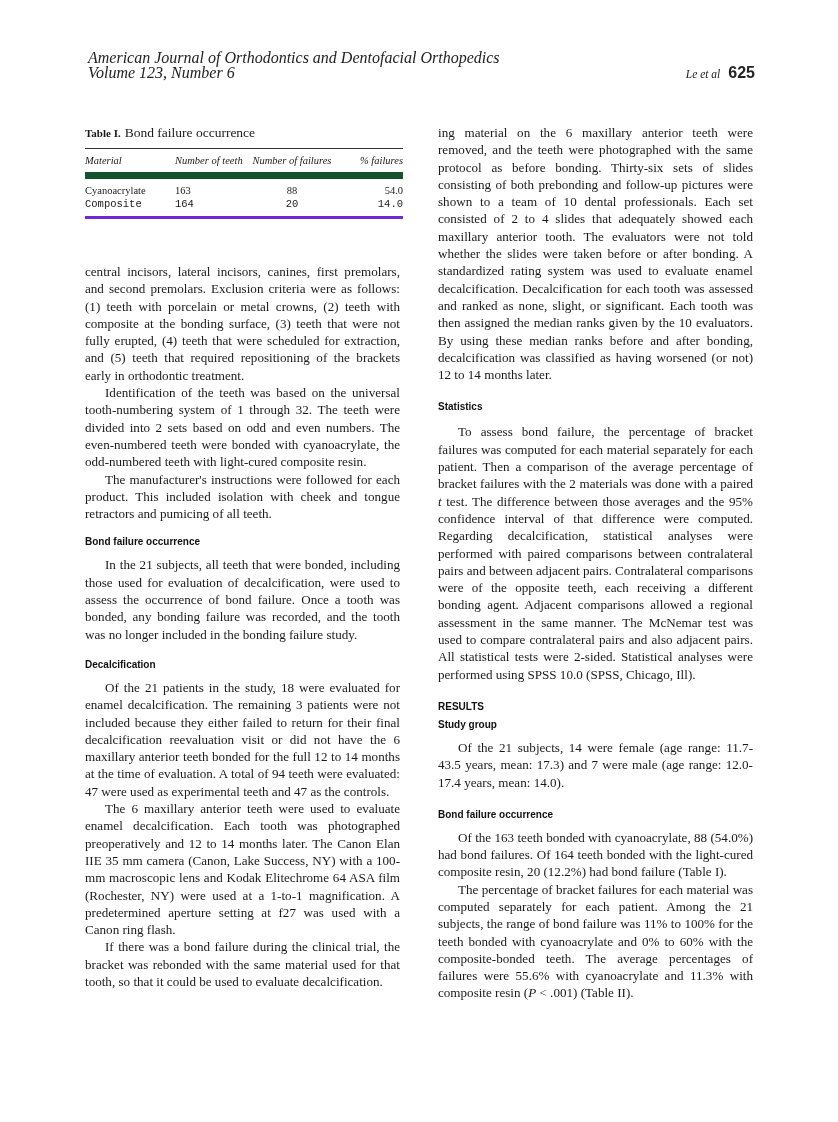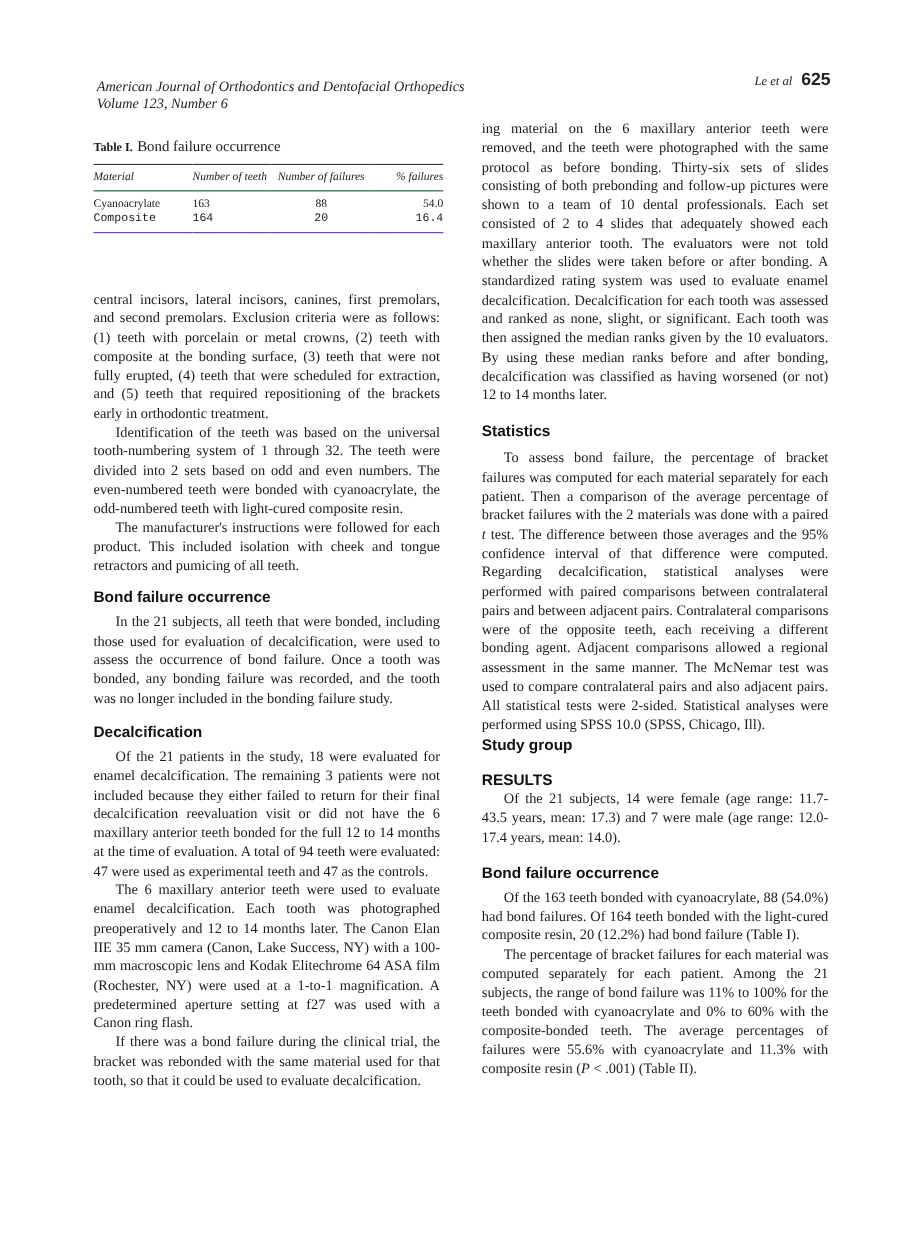--- a/index.html
+++ b/index.html
@@ -1,42 +1,42 @@
 <!DOCTYPE html>
 <html><head>
 <meta charset="utf-8">
 <style>
   html, body { margin: 0; padding: 0; background: #ffffff; }
   body { width: 838px; height: 1122px; position: relative; overflow: hidden; color: #1a1a1a; }
 
-  .running-head { position: absolute; left: 88px; top: 71px; font-family: "Liberation Serif", serif; font-style: italic; font-size: 13px; line-height: 15px; color: #222; }
+  .running-head { position: absolute; left: 88px; top: 50px; font-family: "Liberation Serif", serif; font-style: italic; font-size: 16px; line-height: 15px; color: #222; }
   .running-right { position: absolute; right: 83px; top: 65px; font-size: 11.5px; line-height: 15px; color: #222; }
   .running-right .authors { font-family: "Liberation Serif", serif; font-style: italic; }
   .running-right .pageno { font-family: "Liberation Sans", sans-serif; font-weight: bold; font-size: 16px; margin-left: 8px; }
 
   .col { position: absolute; width: 315px; font-family: "Liberation Serif", serif; font-size: 13.1px; line-height: 17.3px; text-align: justify; color: #1a1a1a; }
   .col-left { left: 85px; }
   .col-right { left: 438px; }
 
   .p { margin: 0; text-indent: 0; }
   .p.indent { text-indent: 20px; }
-  .h { font-family: "Liberation Sans", sans-serif; font-weight: bold; font-size: 14px; line-height: 16px; margin: 0; color: #111; }
+  .h { font-family: "Liberation Sans", sans-serif; font-weight: bold; font-size: 10px; line-height: 16px; margin: 0; color: #111; }
 
   
   .table-block { position: absolute; left: 85px; top: 124px; width: 318px; }
   .table-caption { font-size: 13px; line-height: 18px; margin-bottom: 6px; }
   .table-caption .lbl { font-family: Liberation Serif, serif; font-weight: bold; font-size: 11px; }
   .table-caption .ttl { font-family: "Liberation Serif", serif; font-size: 13.5px; margin-left: 4px; }
   table { width: 318px; border-collapse: collapse; font-family: "Liberation Serif", serif; font-size: 10.5px; }
-  thead tr { border-top: 1px solid #333; border-bottom: 1px solid #14532d; }
+  thead tr { border-top: 1px solid #333; border-bottom: 7px solid #14532d; }
   thead th { font-weight: normal; font-style: italic; padding: 6px 0 5px 0; line-height: 12px; vertical-align: bottom; }
   tbody td { padding: 0; line-height: 12.5px; }
   tbody tr:first-child td { padding-top: 6px; }
   tbody tr:last-child td { padding-bottom: 6px; font-family: Liberation Mono, monospace; }
-  tbody { border-bottom: 1px solid #6d28d9; }
+  tbody { border-bottom: 3px solid #6d28d9; }
   th.c1, td.c1 { text-align: left; width: 90px; }
   th.c2, td.c2 { text-align: left; width: 72px; }
   th.c3, td.c3 { text-align: center; width: 90px; }
   th.c4, td.c4 { text-align: right; }
 </style>
 </head>
 <body>
 
 <div class="running-head">
   <div>American Journal of Orthodontics and Dentofacial Orthopedics</div>
@@ -63,41 +63,41 @@
       <tr>
         <td class="c1">Cyanoacrylate</td>
         <td class="c2">163</td>
         <td class="c3">88</td>
         <td class="c4">54.0</td>
       </tr>
       <tr>
         <td class="c1">Composite</td>
         <td class="c2">164</td>
         <td class="c3">20</td>
-        <td class="c4">16.4</td>
+        <td class="c4">14.0</td>
       </tr>
     </tbody>
   </table>
 </div>
 
 <div class="col col-left" style="top:263px;">
   <p class="p">central incisors, lateral incisors, canines, first premolars, and second premolars. Exclusion criteria were as follows: (1) teeth with porcelain or metal crowns, (2) teeth with composite at the bonding surface, (3) teeth that were not fully erupted, (4) teeth that were scheduled for extraction, and (5) teeth that required repositioning of the brackets early in orthodontic treatment.</p>
   <p class="p indent">Identification of the teeth was based on the universal tooth-numbering system of 1 through 32. The teeth were divided into 2 sets based on odd and even numbers. The even-numbered teeth were bonded with cyanoacrylate, the odd-numbered teeth with light-cured composite resin.</p>
   <p class="p indent">The manufacturer's instructions were followed for each product. This included isolation with cheek and tongue retractors and pumicing of all teeth.</p>
   <h3 class="h" style="margin-top:12px;margin-bottom:6px;">Bond failure occurrence</h3>
   <p class="p indent">In the 21 subjects, all teeth that were bonded, including those used for evaluation of decalcification, were used to assess the occurrence of bond failure. Once a tooth was bonded, any bonding failure was recorded, and the tooth was no longer included in the bonding failure study.</p>
   <h3 class="h" style="margin-top:14px;margin-bottom:6px;">Decalcification</h3>
   <p class="p indent">Of the 21 patients in the study, 18 were evaluated for enamel decalcification. The remaining 3 patients were not included because they either failed to return for their final decalcification reevaluation visit or did not have the 6 maxillary anterior teeth bonded for the full 12 to 14 months at the time of evaluation. A total of 94 teeth were evaluated: 47 were used as experimental teeth and 47 as the controls.</p>
   <p class="p indent">The 6 maxillary anterior teeth were used to evaluate enamel decalcification. Each tooth was photographed preoperatively and 12 to 14 months later. The Canon Elan IIE 35 mm camera (Canon, Lake Success, NY) with a 100-mm macroscopic lens and Kodak Elitechrome 64 ASA film (Rochester, NY) were used at a 1-to-1 magnification. A predetermined aperture setting at f27 was used with a Canon ring flash.</p>
   <p class="p indent">If there was a bond failure during the clinical trial, the bracket was rebonded with the same material used for that tooth, so that it could be used to evaluate decalcification.</p>
 </div>
 
-<div class="col col-right" style="top:108px;">
+<div class="col col-right" style="top:124px;">
   <p class="p">ing material on the 6 maxillary anterior teeth were removed, and the teeth were photographed with the same protocol as before bonding. Thirty-six sets of slides consisting of both prebonding and follow-up pictures were shown to a team of 10 dental professionals. Each set consisted of 2 to 4 slides that adequately showed each maxillary anterior tooth. The evaluators were not told whether the slides were taken before or after bonding. A standardized rating system was used to evaluate enamel decalcification. Decalcification for each tooth was assessed and ranked as none, slight, or significant. Each tooth was then assigned the median ranks given by the 10 evaluators. By using these median ranks before and after bonding, decalcification was classified as having worsened (or not) 12 to 14 months later.</p>
   <h3 class="h" style="margin-top:16px;margin-bottom:8px;">Statistics</h3>
   <p class="p indent"><span>To assess bond failure, the percentage of bracket failures was computed for each material separately for each patient. Then a comparison of the average percentage of bracket failures with the 2 materials was done with a paired </span><i>t</i><span> test. The difference between those averages and the 95% confidence interval of that difference were computed. Regarding decalcification, statistical analyses were performed with paired comparisons between contralateral pairs and between adjacent pairs. Contralateral comparisons were of the opposite teeth, each receiving a different bonding agent. Adjacent comparisons allowed a regional assessment in the same manner. The McNemar test was used to compare contralateral pairs and also adjacent pairs. All statistical tests were 2-sided. Statistical analyses were performed using SPSS 10.0 (SPSS, Chicago, Ill).</span></p>
+  <h3 class="h" style="margin-top:16px;margin-bottom:0;">RESULTS</h3>
   <h3 class="h" style="margin-top:2px;margin-bottom:6px;">Study group</h3>
-  <h3 class="h" style="margin-top:16px;margin-bottom:0;">RESULTS</h3>
   <p class="p indent">Of the 21 subjects, 14 were female (age range: 11.7-43.5 years, mean: 17.3) and 7 were male (age range: 12.0-17.4 years, mean: 14.0).</p>
   <h3 class="h" style="margin-top:16px;margin-bottom:6px;">Bond failure occurrence</h3>
   <p class="p indent">Of the 163 teeth bonded with cyanoacrylate, 88 (54.0%) had bond failures. Of 164 teeth bonded with the light-cured composite resin, 20 (12.2%) had bond failure (Table I).</p>
   <p class="p indent"><span>The percentage of bracket failures for each material was computed separately for each patient. Among the 21 subjects, the range of bond failure was 11% to 100% for the teeth bonded with cyanoacrylate and 0% to 60% with the composite-bonded teeth. The average percentages of failures were 55.6% with cyanoacrylate and 11.3% with composite resin (</span><i>P</i><span> &lt; .001) (Table II).</span></p>
 </div>
 
 </body></html>

